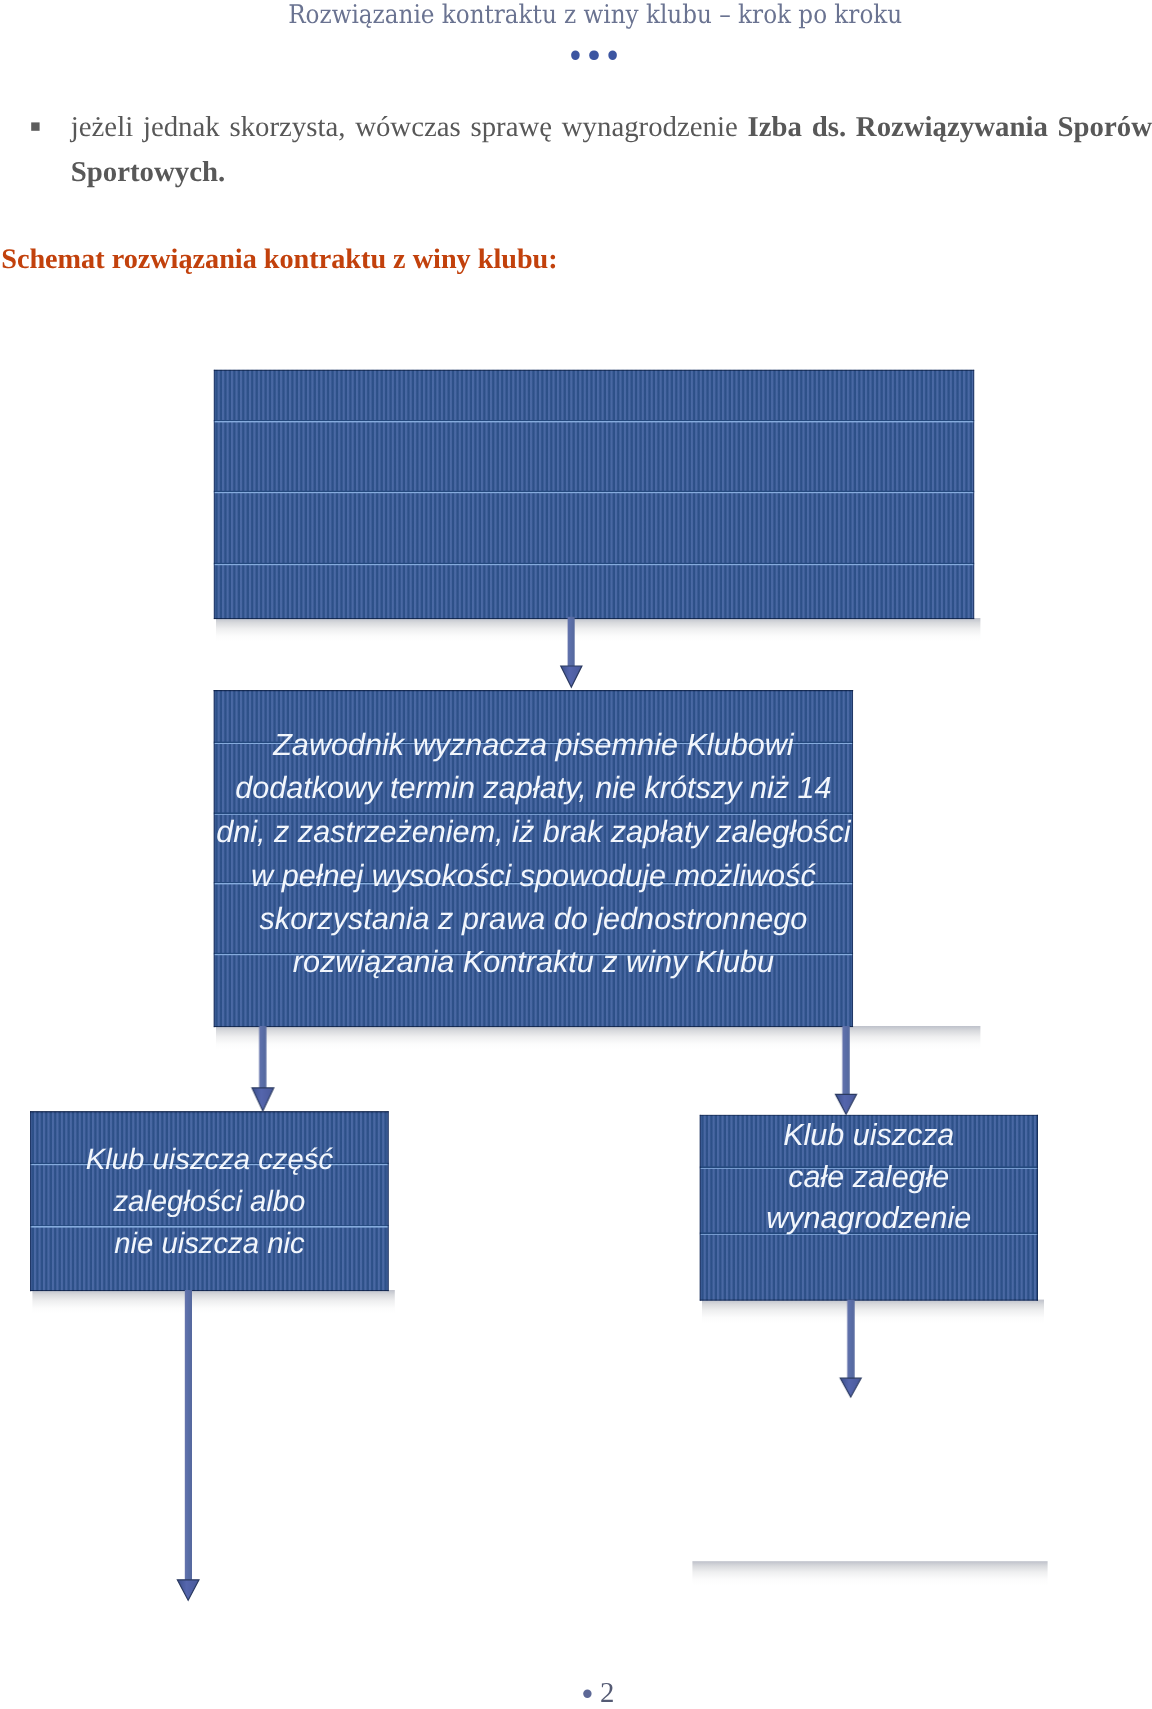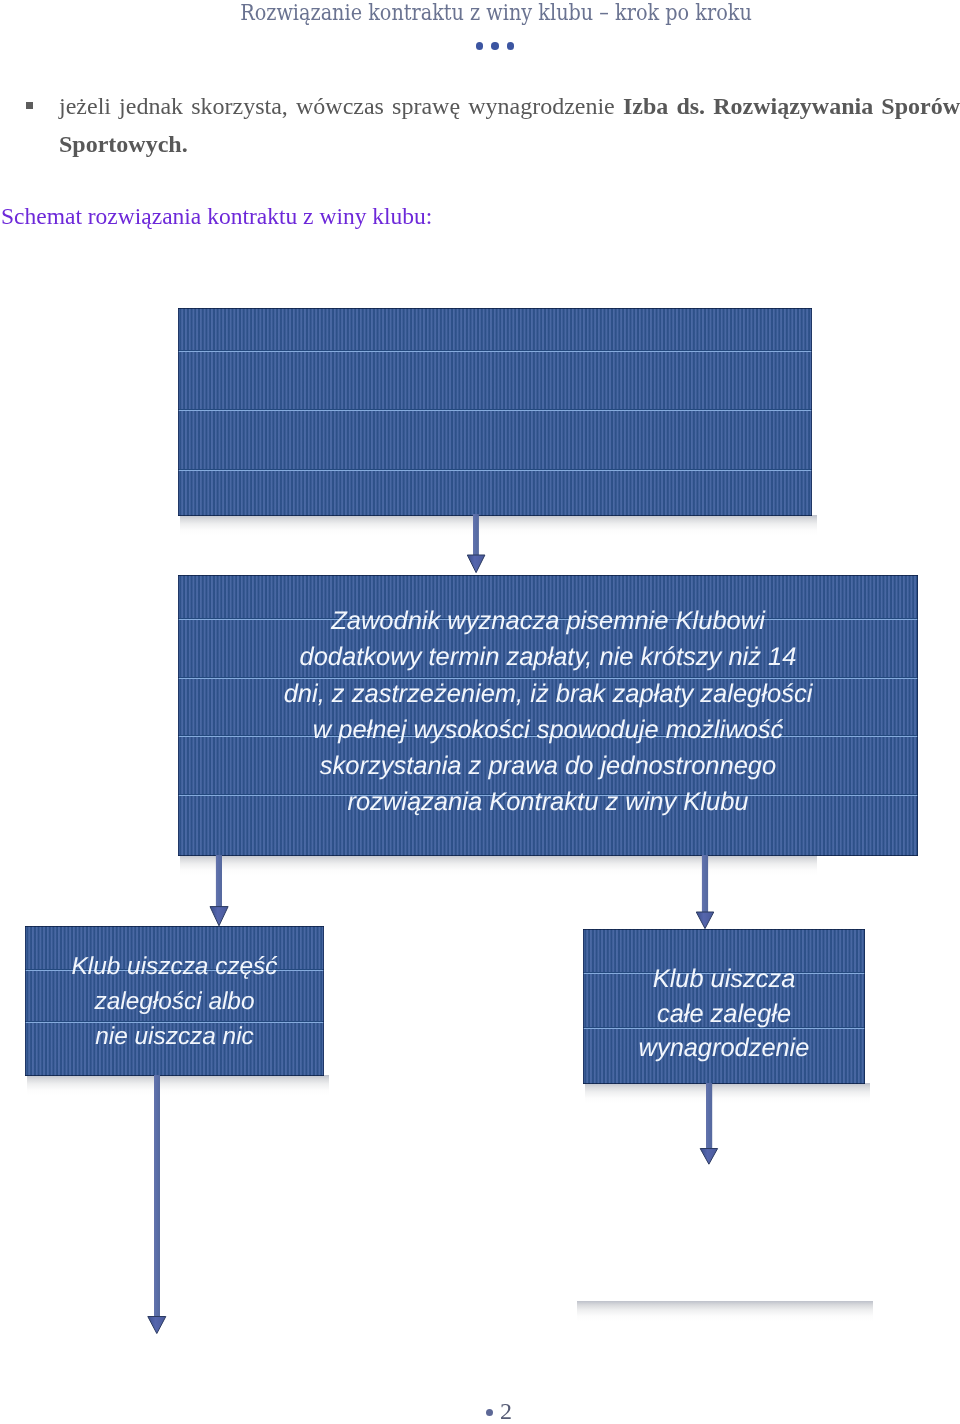--- a/index.html
+++ b/index.html
@@ -12,42 +12,42 @@
   .hdr{transform:translateZ(0);position:absolute;left:16px;top:-1px;width:960px;text-align:center;color:#6a7391;
        font-family:"DejaVu Serif Condensed",serif;font-size:21.4px;line-height:28px;white-space:nowrap;}
   .dots{position:absolute;left:15px;top:42px;width:960px;text-align:center;height:8px;line-height:0;font-size:0;}
   .dots i{display:inline-block;width:7.5px;height:7.5px;border-radius:50%;background:#3c55a1;margin:0 4px;}
 
   
   .para{transform:translateZ(0);position:absolute;left:59px;top:88px;width:901px;color:#585858;font-size:24px;
         line-height:37.5px;text-align:justify;}
   .para .bt{position:absolute;left:-33px;top:14px;width:6.5px;height:6.5px;background:#5d5d5d;}
 
-  .schemat{transform:translateZ(0);position:absolute;left:1px;top:203px;color:#6d28d9;font-size:23.5px;font-weight:normal;
+  .schemat{transform:translateZ(0);position:absolute;left:1px;top:203px;color:#c2410c;font-size:23.5px;font-weight:bold;
            white-space:nowrap;}
 
   
   .box{position:absolute;overflow:hidden;color:#f2f6fc;
        font-family:"Liberation Sans",sans-serif;font-style:italic;text-align:center;
        -webkit-font-smoothing:antialiased;text-rendering:geometricPrecision;}
   .box .fill{position:absolute;left:0;top:0;right:0;bottom:0;z-index:1;
        background:repeating-linear-gradient(90deg,
             #4a69a4 0px, #4867a2 1.0px,
             #2e5189 1.9px, #2d5088 3.0px,
             #4a69a4 3.72px);}
   .box .hl{position:absolute;left:0;right:0;height:2.2px;z-index:2;
        background:linear-gradient(180deg, #24497e 0px, #24497e 1px,
                   #85abdd 1px, #85abdd 2.1px);}
   .box .bd{position:absolute;left:0;right:0;height:1.3px;background:rgba(8,25,60,0.72);z-index:4;}
   .box .bdv{position:absolute;top:0;bottom:0;width:1.2px;background:rgba(10,28,66,0.62);z-index:4;}
   .box .tex{position:relative;z-index:3;transform:translateZ(0);}
   .sh{position:absolute;z-index:0;background:linear-gradient(180deg,rgba(150,155,170,0.62) 0%,rgba(170,173,180,0.45) 20%,rgba(195,197,200,0.28) 45%,rgba(225,226,228,0.10) 75%,rgba(255,255,255,0) 100%);}
 
   #box1{left:178px;top:308px;width:634px;height:208px;}
-  #box2{left:178px;top:575px;width:740px;height:281px;}
+  #box2{left:178px;top:575px;width:533px;height:281px;}
   #box3{left:25px;top:926px;width:299px;height:150px;}
   #box4{left:583px;top:929px;width:282px;height:155px;}
   #box5{left:575px;top:1167px;width:293px;height:135px;}
 
   svg.arw{position:absolute;z-index:6;overflow:visible;}
 
   .pgnum{transform:translateZ(0);position:absolute;left:19px;top:1399px;width:960px;text-align:center;color:#555b74;
        font-size:24px;line-height:24px;}
   .pgnum i{display:inline-block;width:7px;height:7px;border-radius:50%;background:#5d6896;
        vertical-align:3px;margin-right:7px;}
@@ -108,21 +108,21 @@
 
   <div class="sh" style="left:585px;top:1083px;width:285px;height:20px"></div>
   <div class="box" id="box4">
     <div class="fill"></div>
     <div class="bd" style="top:0"></div>
       <div class="bd" style="bottom:0"></div>
       <div class="bdv" style="left:0"></div>
       <div class="bdv" style="right:0"></div>
     <div class="hl" style="top:43px"></div>
       <div class="hl" style="top:98px"></div>
-    <div class="tex" id="t4" style="font-size:25.4px;line-height:34.5px;padding-top:33px">Klub uiszcza<br>całe zaległe<br>wynagrodzenie</div>
+    <div class="tex" id="t4" style="font-size:25.4px;line-height:34.5px;">Klub uiszcza<br>całe zaległe<br>wynagrodzenie</div>
   </div>
 
   <div class="sh" style="left:577px;top:1301px;width:296px;height:20px"></div>
 
   <svg class="arw" style="left:466px;top:514px" width="20" height="60" viewBox="0 0 20 60">
     <defs>
       <linearGradient id="agS" x1="0" y1="0" x2="1" y2="0">
         <stop offset="0" stop-color="#6573ab"></stop>
           <stop offset="0.35" stop-color="#5b6faa"></stop>
           <stop offset="1" stop-color="#55689d"></stop>

